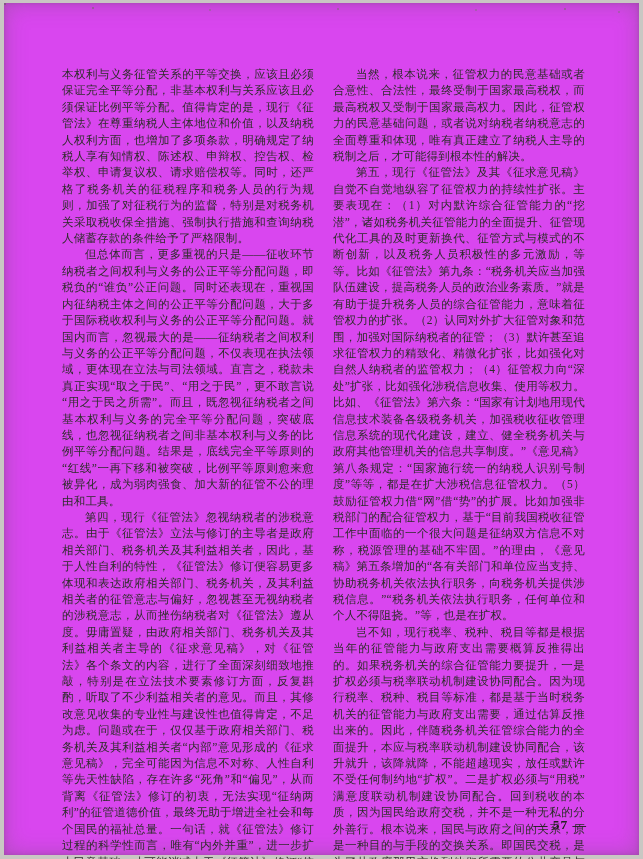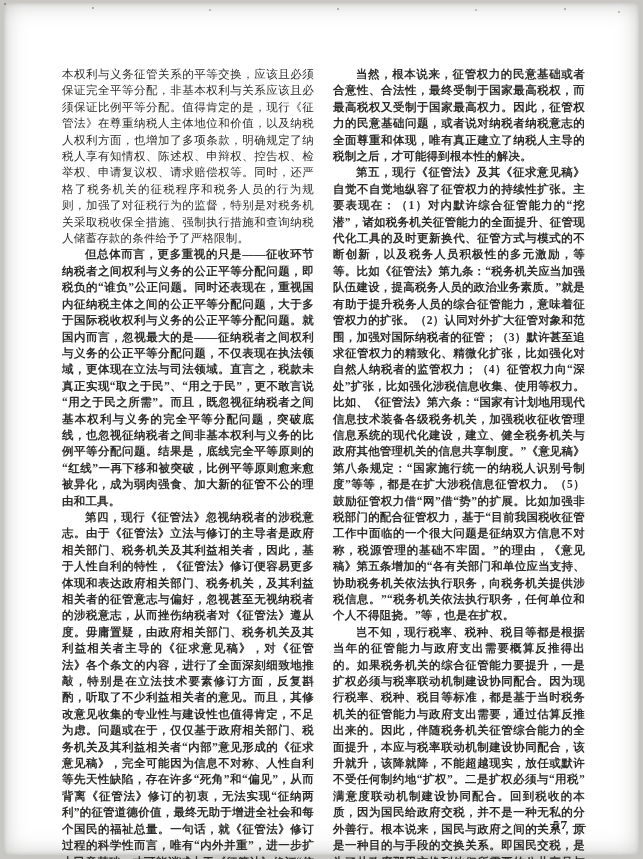--- a/index.html
+++ b/index.html
@@ -13,21 +13,21 @@
     background: #c9c7c3;
     overflow: hidden;
     font-family: "Liberation Serif", "DejaVu Serif", serif;
   }
   .page {
     position: absolute;
     left: 4px;
     top: 3px;
     right: 4px;
     bottom: 4px;
-    background: #ffffff;
+    background: #d946ef;
     box-shadow: inset 0 0 22px rgba(90,88,84,0.35), inset 0 0 4px rgba(70,68,64,0.25);
   }
   .scan-noise {
     position: absolute;
     left: 0; top: 0;
     width: 2px; height: 2px;
     background: rgba(100,98,94,0.55);
     box-shadow:
       88px 4px 0 rgba(110,105,100,0.5),
       205px 6px 0 rgba(120,115,110,0.4),
@@ -52,21 +52,20 @@
     margin: 0;
     font-size: 11.5px;
     line-height: 16.4px;
     color: #2e2d2b;
     text-align: justify;
     text-justify: inter-ideograph;
     letter-spacing: 0.2px;
   }
   .para.indent {
     text-indent: 2em;
-    font-weight: bold;
   }
   .page-number {
     position: absolute;
     right: 52px;
     top: 814px;
     font-size: 13.5px;
     font-weight: bold;
     color: #22211f;
     letter-spacing: 1px;
   }

